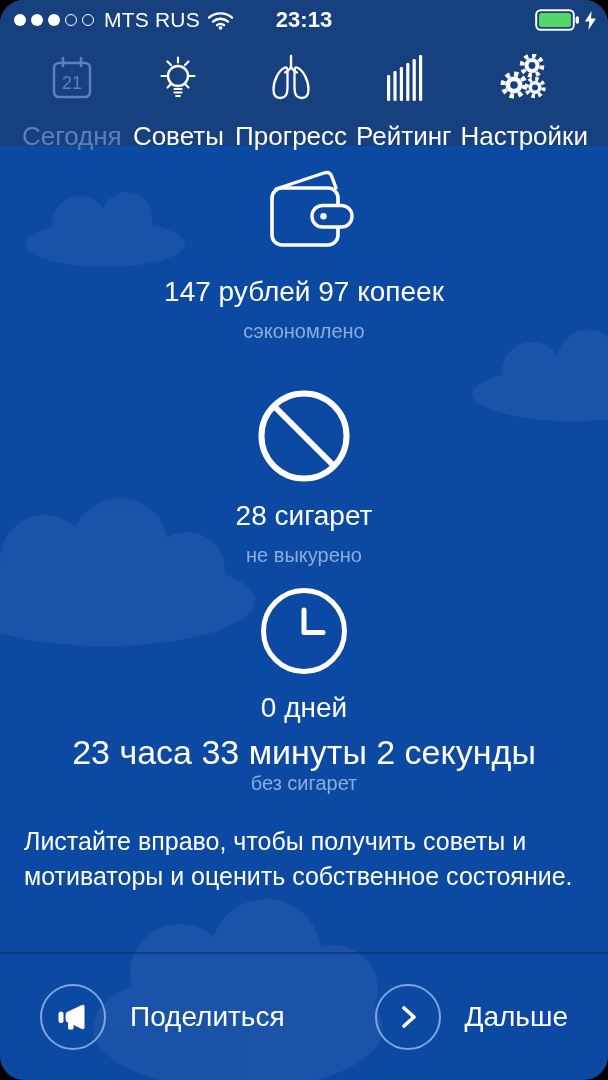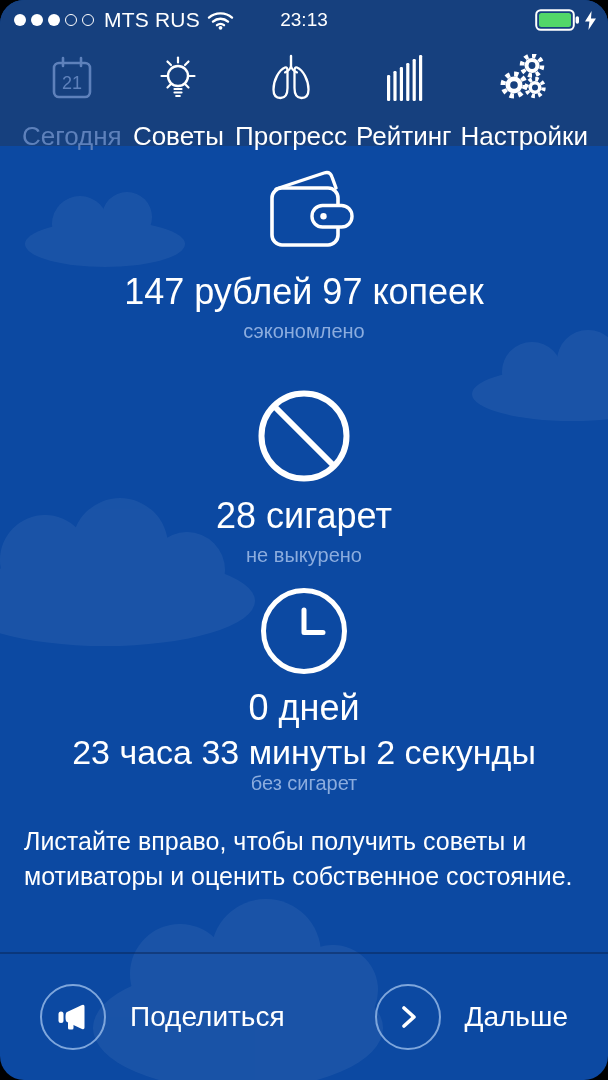--- a/index.html
+++ b/index.html
@@ -22,42 +22,42 @@
     padding:2px 12px 0 14px; color:#fff;
   }
   .sb-left{display:flex; align-items:center; gap:7px;}
   .dots{display:flex; align-items:center; gap:5px; margin-right:3px;}
   .dot{width:12px;height:12px;border-radius:50%;}
   .dot.filled{background:#fff;}
   .dot.empty{border:1.6px solid #fff; box-sizing:border-box;}
   .carrier{font-size:21px; letter-spacing:.2px;}
   .sb-time{
     position:absolute; left:0; right:0; text-align:center;
-    font-size:19px; font-weight:normal; pointer-events:none;
+    font-size:22px; font-weight:bold; pointer-events:none;
   }
   .sb-right{margin-left:auto; display:flex; align-items:center; gap:5px;}
 
   .tabs{
     display:flex; justify-content:space-between;
     padding:14px 20px 0 22px;
   }
   .tab{
     display:flex; flex-direction:column; align-items:center;
     min-width:96px; cursor:pointer;
   }
   .tab-icon-slot{height:52px; display:flex; align-items:center; justify-content:center;}
   .tab-label{font-size:26px; color:#fff; line-height:24px; margin-top:20px;}
   .tab.active .tab-label{color:#5E81BB;}
 
   
   .stat{position:absolute; left:0; width:608px; text-align:center; z-index:2;}
   .stat-money{top:166px;}
   .stat-cigs{top:386px;}
   .stat-time{top:584px;}
-  .value{font-size:36px; font-weight:500; color:#fff; line-height:52px;}
+  .value{font-size:28px; font-weight:500; color:#fff; line-height:52px;}
   .subvalue{font-size:34px; font-weight:500; color:#fff; line-height:36px;}
   .caption{font-size:20px; color:#8BACDE; line-height:26px;}
 
   .hint{
     position:absolute; top:824px; left:24px; width:560px; margin:0;
     color:#fff; font-size:25px; line-height:35px; z-index:2;
   }
 
   .divider{
     position:absolute; top:952px; left:0; width:608px; height:2px;

